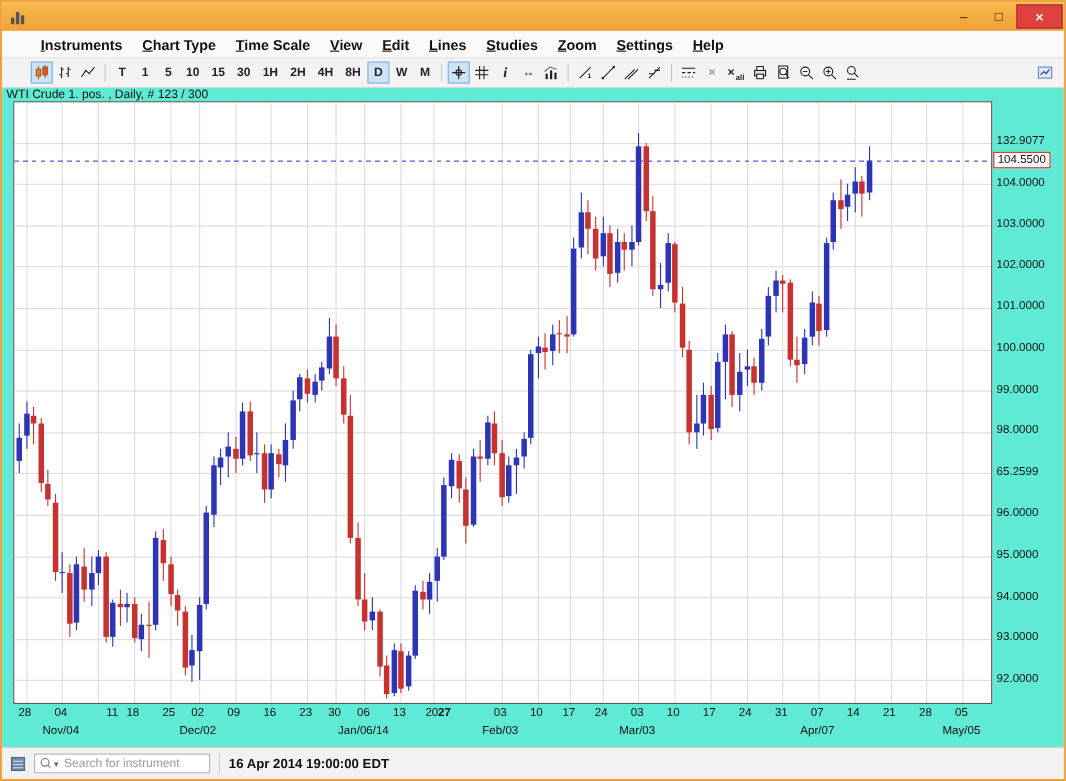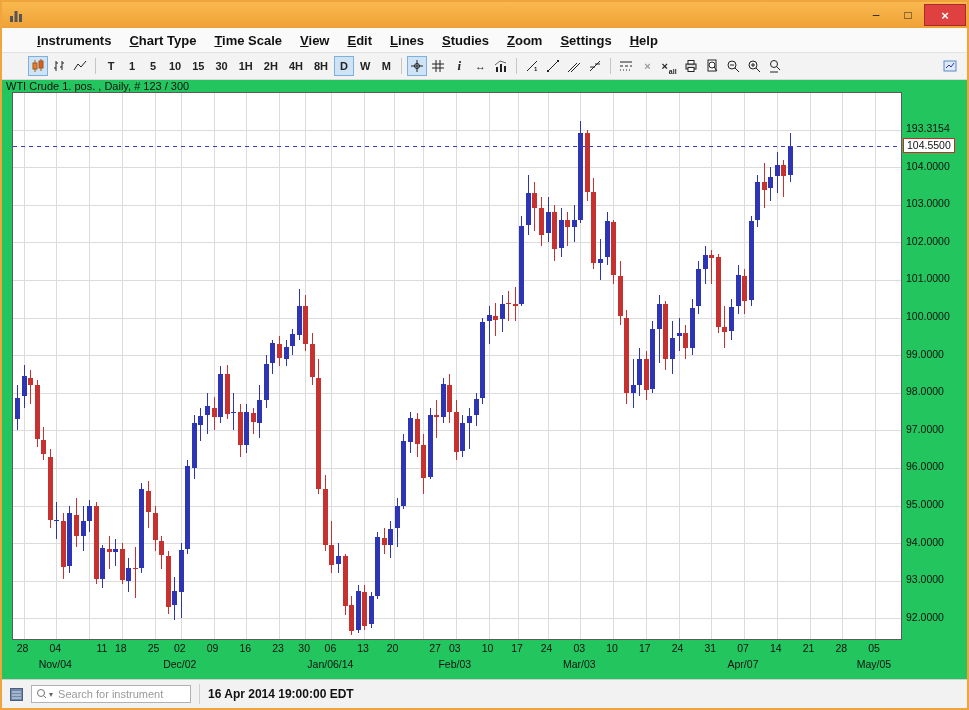--- a/index.html
+++ b/index.html
@@ -19,21 +19,21 @@
   .tb-btn{height:20px;min-width:20px;display:flex;align-items:center;justify-content:center;border:1px solid transparent;font-size:11px;font-weight:bold;color:#222;padding:0 2px;box-sizing:border-box;}
   .tb-btn.tf{padding:0 4px;}
   .tb-btn.pressed{background:#cfe3f7;border:1px solid #7eb0dd;}
   .tb-btn.disabled{color:#9a9a9a;}
   .tb-sep{width:1px;height:16px;background:#c6c6c6;margin:0 4px;flex:0 0 1px;}
   .tb-spacer{flex:1;}
   .tf-group{display:flex;align-items:center;gap:1px;}
   .icon-info{font-family:"Liberation Serif",serif;font-style:italic;font-size:13px;}
   .sub-all{font-size:7px;font-weight:bold;margin-left:1px;align-self:flex-end;}
   
-  .chart-area{flex:1;background:#22c55e;position:relative;overflow:hidden;}
+  .chart-area{flex:1;background:#5eead4;position:relative;overflow:hidden;}
   .instrument-label{position:absolute;top:0;left:4px;font-size:11px;color:#111;white-space:nowrap;z-index:2;}
   .plot{position:absolute;left:10px;top:12px;width:888px;height:546px;border:1px solid #5a5a5a;background:#fff;overflow:hidden;}
   .grid-h{position:absolute;left:0;right:0;height:1px;background:#dcdcdc;}
   .grid-v{position:absolute;top:0;bottom:0;width:1px;background:#dcdcdc;}
   .wick{position:absolute;width:1px;}
   .cbody{position:absolute;width:5px;}
   .dashline{position:absolute;left:0;width:100%;height:1px;background:repeating-linear-gradient(90deg,#3c3ccd 0 4px,transparent 4px 8px);}
   .y-label{position:absolute;left:904px;font-size:10.5px;color:#111;white-space:nowrap;}
   .price-tag{position:absolute;left:901px;border:1px solid #cc2a2a;background:#fff;font-size:10.5px;padding:0 3px;height:13px;line-height:13px;color:#111;z-index:3;white-space:nowrap;}
   .x-day{position:absolute;top:562px;width:20px;text-align:center;font-size:10.5px;color:#111;}
@@ -514,48 +514,48 @@
         <div class="cbody" style="left: 755px; top: 83.9px; height: 10.9px; background: rgb(45, 53, 180);"></div>
         <div class="wick" style="left: 764px; top: 59px; height: 41.4px; background: rgb(45, 53, 180);"></div>
         <div class="cbody" style="left: 762px; top: 72.2px; height: 11.3px; background: rgb(45, 53, 180);"></div>
         <div class="wick" style="left: 770px; top: 66.6px; height: 37.6px; background: rgb(197, 50, 48);"></div>
         <div class="cbody" style="left: 768px; top: 72.2px; height: 11.3px; background: rgb(197, 50, 48);"></div>
         <div class="wick" style="left: 777px; top: 40.2px; height: 48.9px; background: rgb(45, 53, 180);"></div>
         <div class="cbody" style="left: 775px; top: 53.4px; height: 28.2px; background: rgb(45, 53, 180);"></div>
         <div class="dashline" style="top: 53px;"></div>
       </div>
     <div class="price-tag" style="top: 58.4px;">104.5500</div>
-  <div class="y-label" style="top: 42px;">193.3154</div>
+  <div class="y-label" style="top: 42px;">132.9077</div>
       <div class="y-label" style="top: 79.6px;">104.0000</div>
       <div class="y-label" style="top: 117.2px;">103.0000</div>
       <div class="y-label" style="top: 154.8px;">102.0000</div>
       <div class="y-label" style="top: 192.4px;">101.0000</div>
       <div class="y-label" style="top: 230px;">100.0000</div>
       <div class="y-label" style="top: 267.6px;">99.0000</div>
       <div class="y-label" style="top: 305.2px;">98.0000</div>
-      <div class="y-label" style="top: 342.8px;">97.0000</div>
+      <div class="y-label" style="top: 342.8px;">65.2599</div>
       <div class="y-label" style="top: 380.4px;">96.0000</div>
       <div class="y-label" style="top: 418px;">95.0000</div>
       <div class="y-label" style="top: 455.6px;">94.0000</div>
       <div class="y-label" style="top: 493.2px;">93.0000</div>
       <div class="y-label" style="top: 530.8px;">92.0000</div>
       <div class="x-day" style="left: 10.6px;">28</div>
       <div class="x-day" style="left: 43.3px;">04</div>
       <div class="x-day" style="left: 90px;">11</div>
       <div class="x-day" style="left: 108.8px;">18</div>
       <div class="x-day" style="left: 141.5px;">25</div>
       <div class="x-day" style="left: 167.8px;">02</div>
       <div class="x-day" style="left: 200.5px;">09</div>
       <div class="x-day" style="left: 233.3px;">16</div>
       <div class="x-day" style="left: 266px;">23</div>
       <div class="x-day" style="left: 292.2px;">30</div>
       <div class="x-day" style="left: 318.4px;">06</div>
       <div class="x-day" style="left: 351.1px;">13</div>
       <div class="x-day" style="left: 380.6px;">20</div>
-      <div class="x-day" style="left: 423px;">27</div>
+      <div class="x-day" style="left: 392px; font-weight: bold;">27</div>
       <div class="x-day" style="left: 442.8px;">03</div>
       <div class="x-day" style="left: 475.6px;">10</div>
       <div class="x-day" style="left: 505.1px;">17</div>
       <div class="x-day" style="left: 534.5px;">24</div>
       <div class="x-day" style="left: 567.3px;">03</div>
       <div class="x-day" style="left: 600px;">10</div>
       <div class="x-day" style="left: 632.8px;">17</div>
       <div class="x-day" style="left: 665.5px;">24</div>
       <div class="x-day" style="left: 698.3px;">31</div>
       <div class="x-day" style="left: 731px;">07</div>

